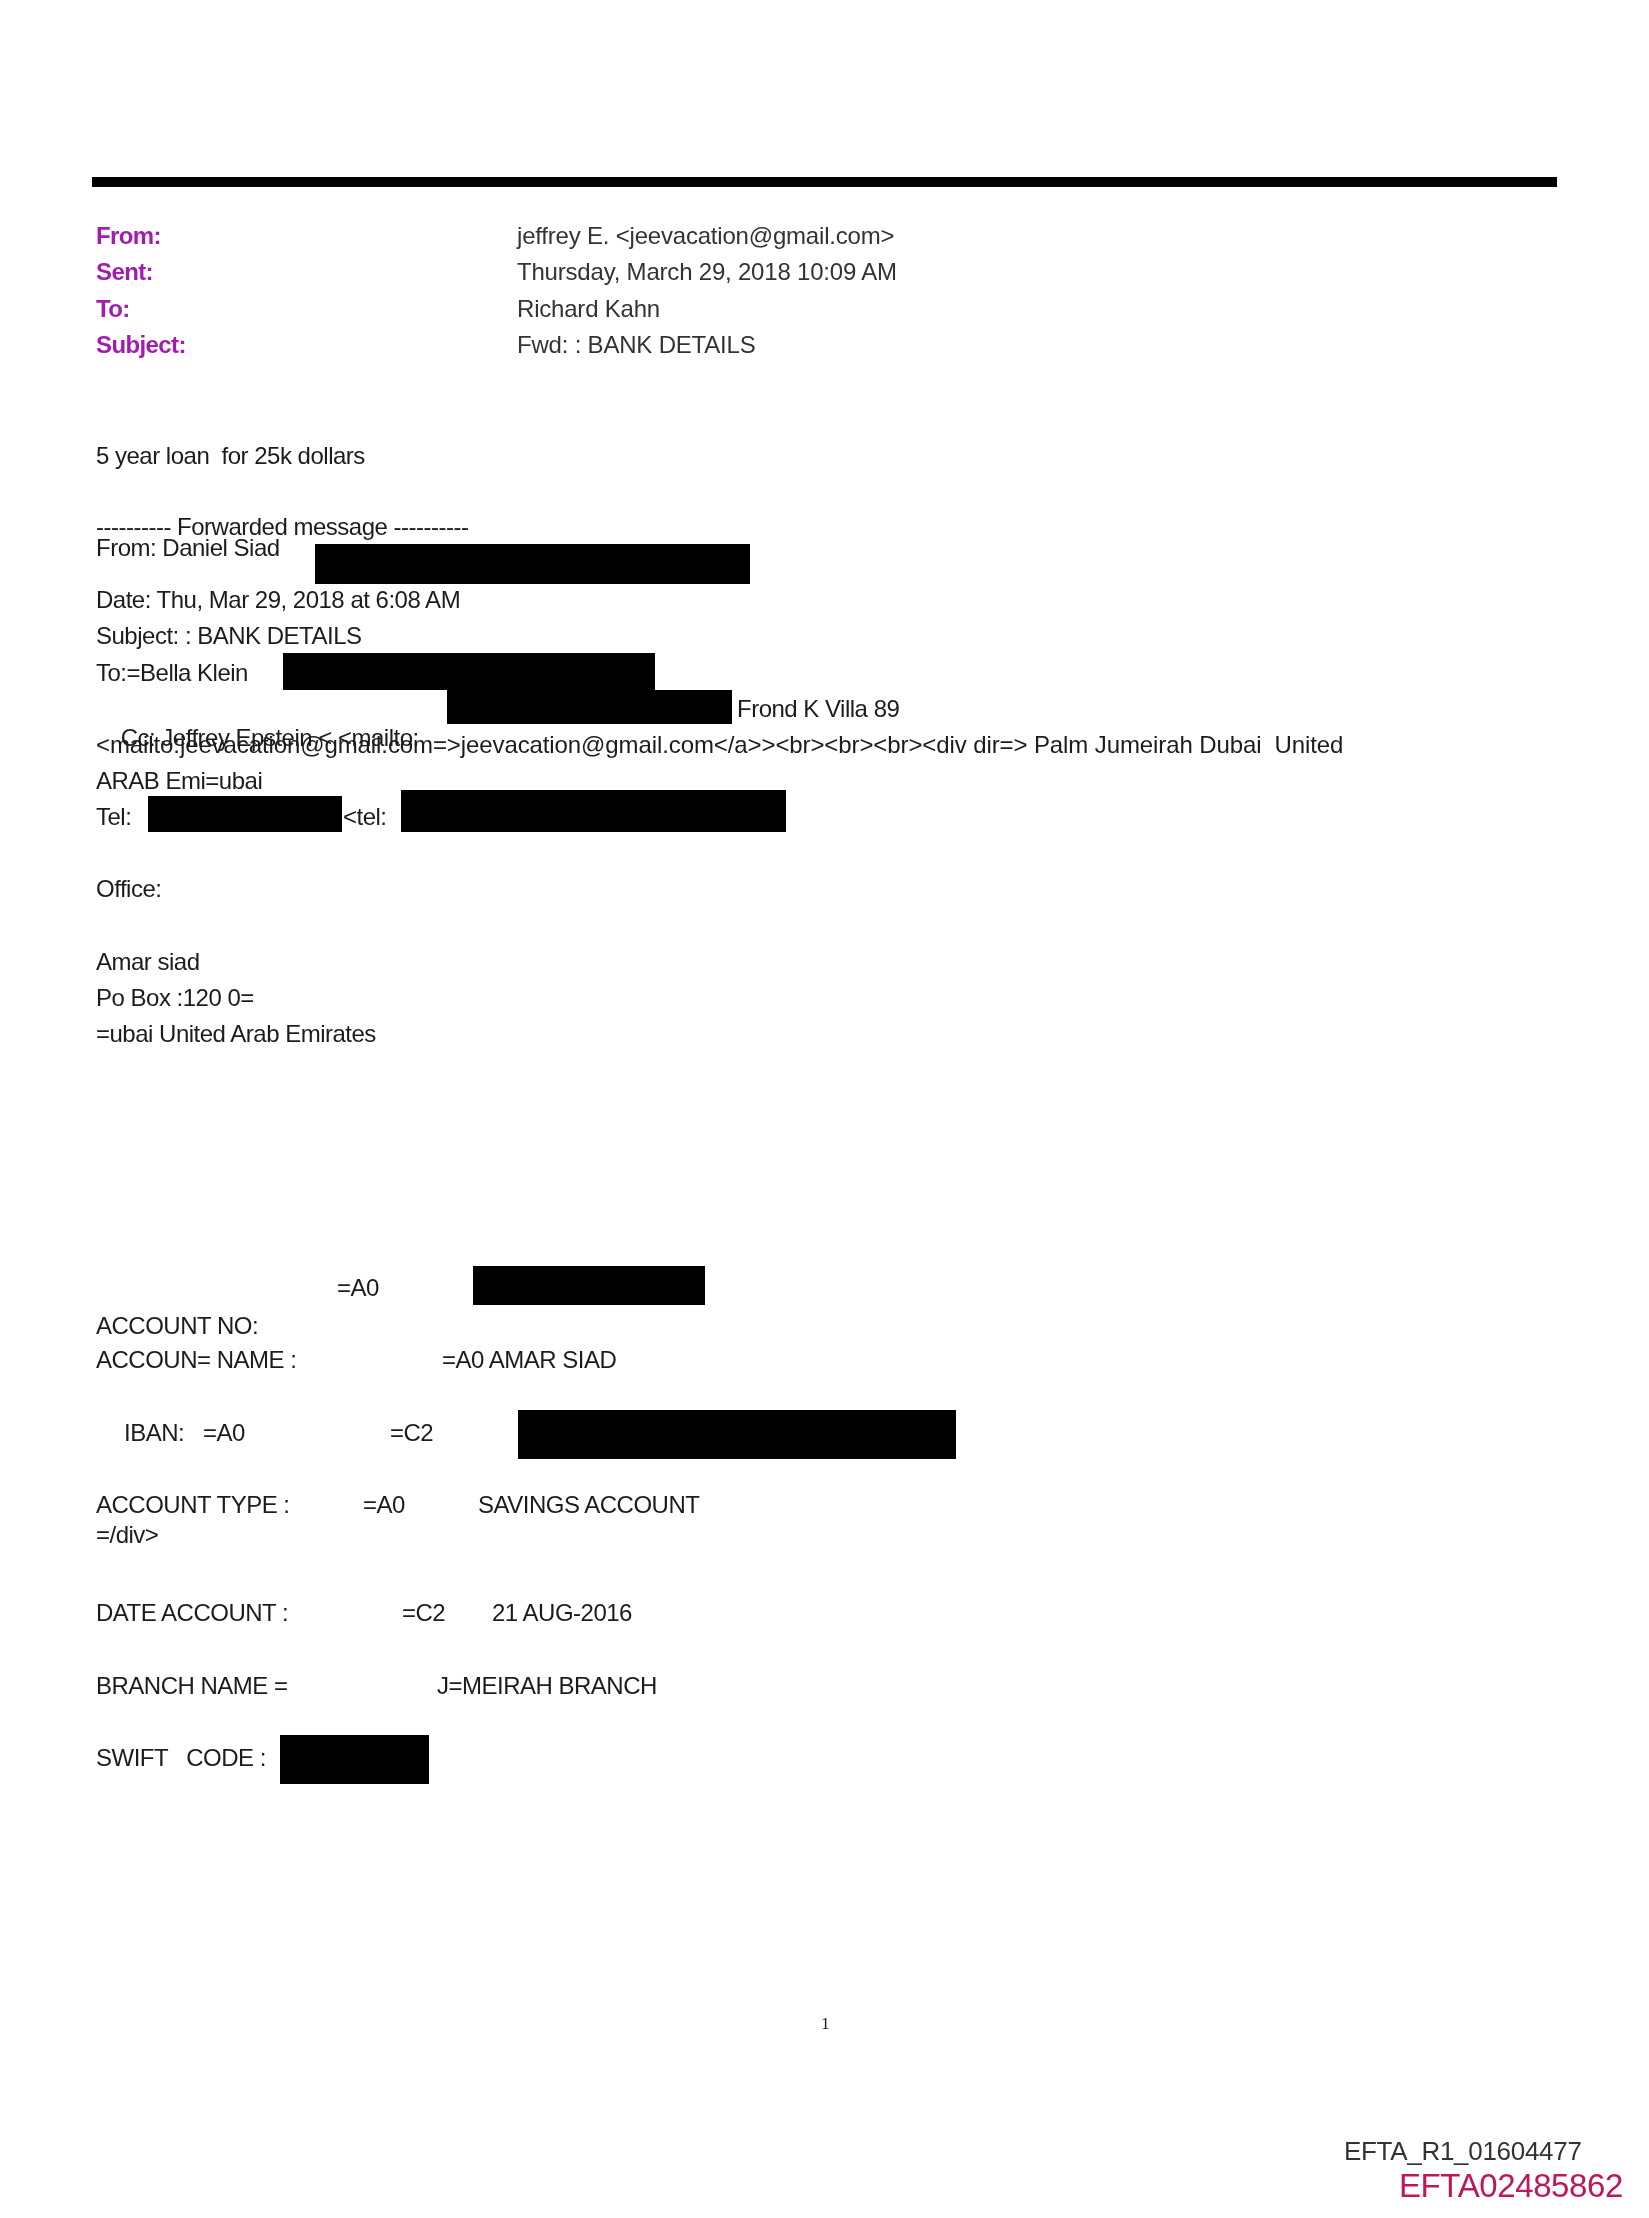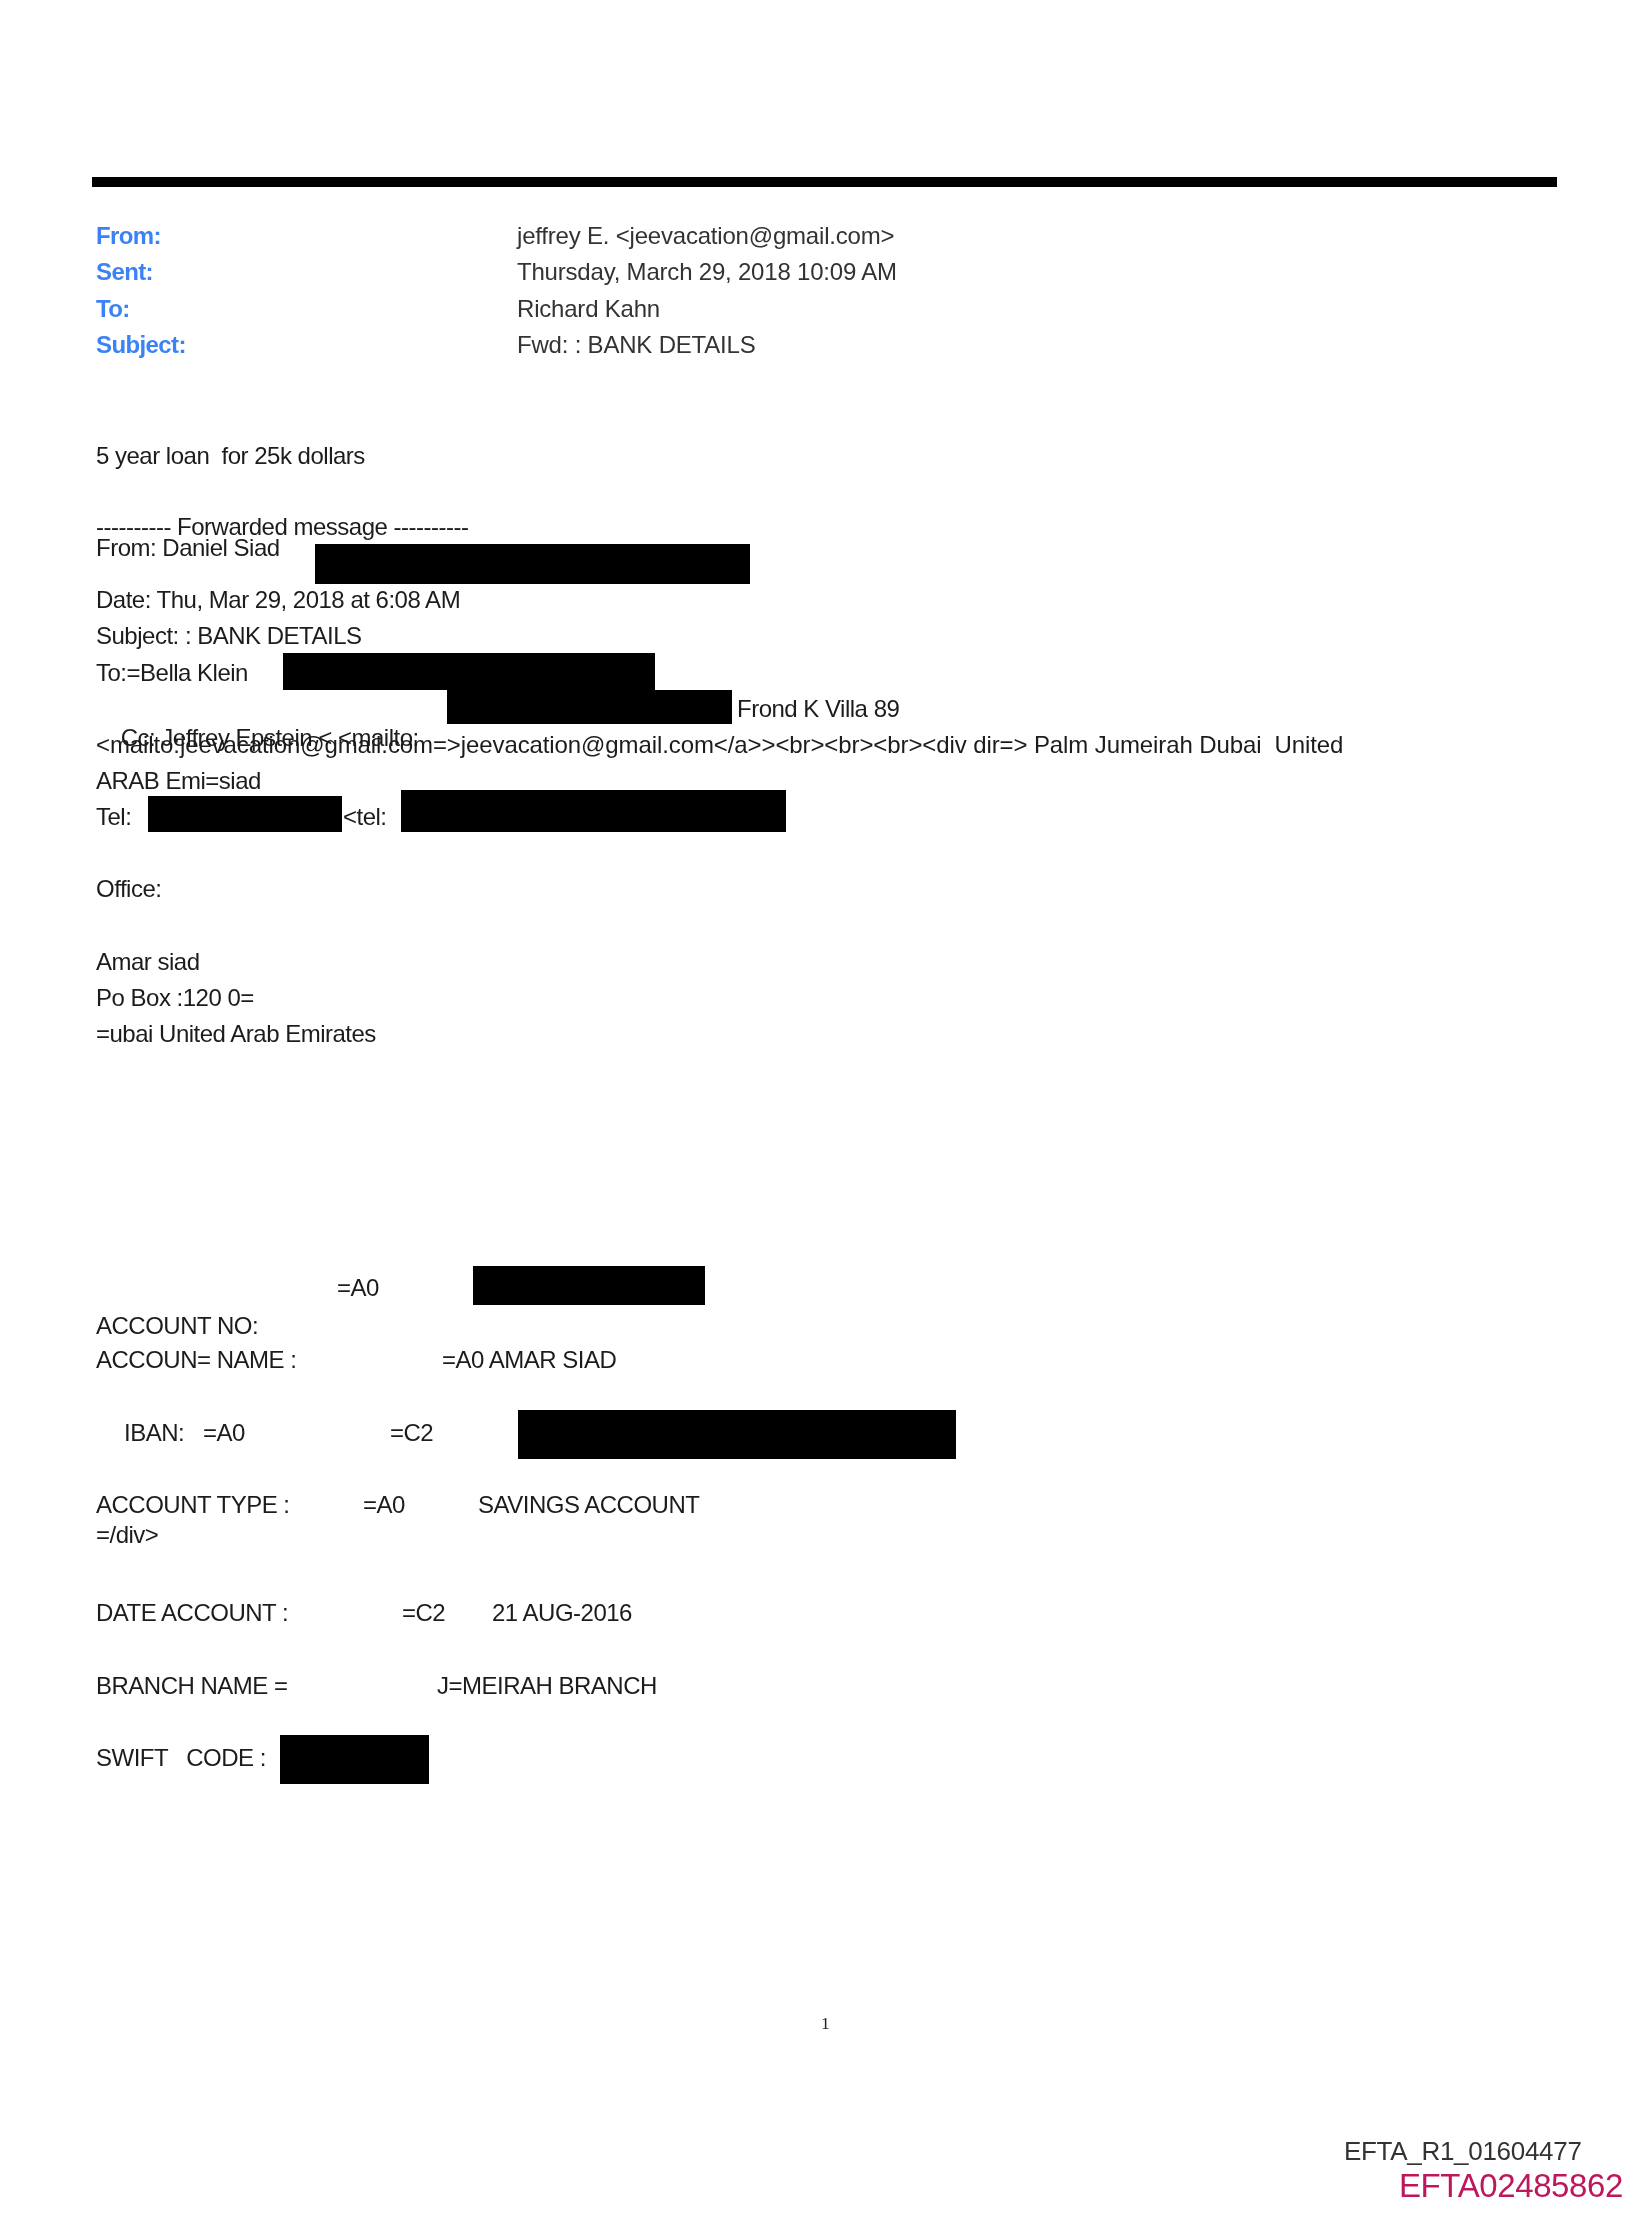--- a/index.html
+++ b/index.html
@@ -21,21 +21,21 @@
     top: 177px;
     width: 1465px;
     height: 9.7px;
     background: #000;
   }
   .hdr-label {
     position: absolute;
     left: 96px;
     font-size: 24px;
     font-weight: bold;
-    color: #3b82f6;
+    color: #a21caf;
     letter-spacing: -0.6px;
     line-height: 29px;
   }
   .hdr-value {
     position: absolute;
     left: 517px;
     font-size: 24px;
     color: #333;
     letter-spacing: -0.2px;
     line-height: 29px;
@@ -116,21 +116,21 @@
   <div class="redact" style="left:283px; top:653px; width:372px; height:37px;"></div>
 
   <div class="body-line" style="top:694px;">
     <span>Cc: Jeffrey Epstein &lt; &lt;mailto:</span>
   </div>
   <div class="redact" style="left:447px; top:690px; width:285px; height:34px;"></div>
   <div class="body-line" style="top:694px; left:737px;">Frond K Villa 89</div>
 
   <div class="body-line" style="top:730px; letter-spacing:-0.1px;">&lt;mailto:jeevacation@gmail.com=&gt;jeevacation@gmail.com&lt;/a&gt;&gt;&lt;br&gt;&lt;br&gt;&lt;br&gt;&lt;div dir=&gt; Palm Jumeirah Dubai  United</div>
 
-  <div class="body-line" style="top:766px;">ARAB Emi=siad</div>
+  <div class="body-line" style="top:766px;">ARAB Emi=ubai</div>
 
   <div class="body-line" style="top:802px;">Tel:</div>
   <div class="redact" style="left:148px; top:796px; width:194px; height:36px;"></div>
   <div class="body-line" style="top:802px; left:343px;">&lt;tel:</div>
   <div class="redact" style="left:401px; top:790px; width:385px; height:42px;"></div>
 
   <div class="body-line" style="top:874px;">Office:</div>
 
   <div class="body-line" style="top:947px;">Amar siad</div>
   <div class="body-line" style="top:983px;">Po Box :120 0=</div>

